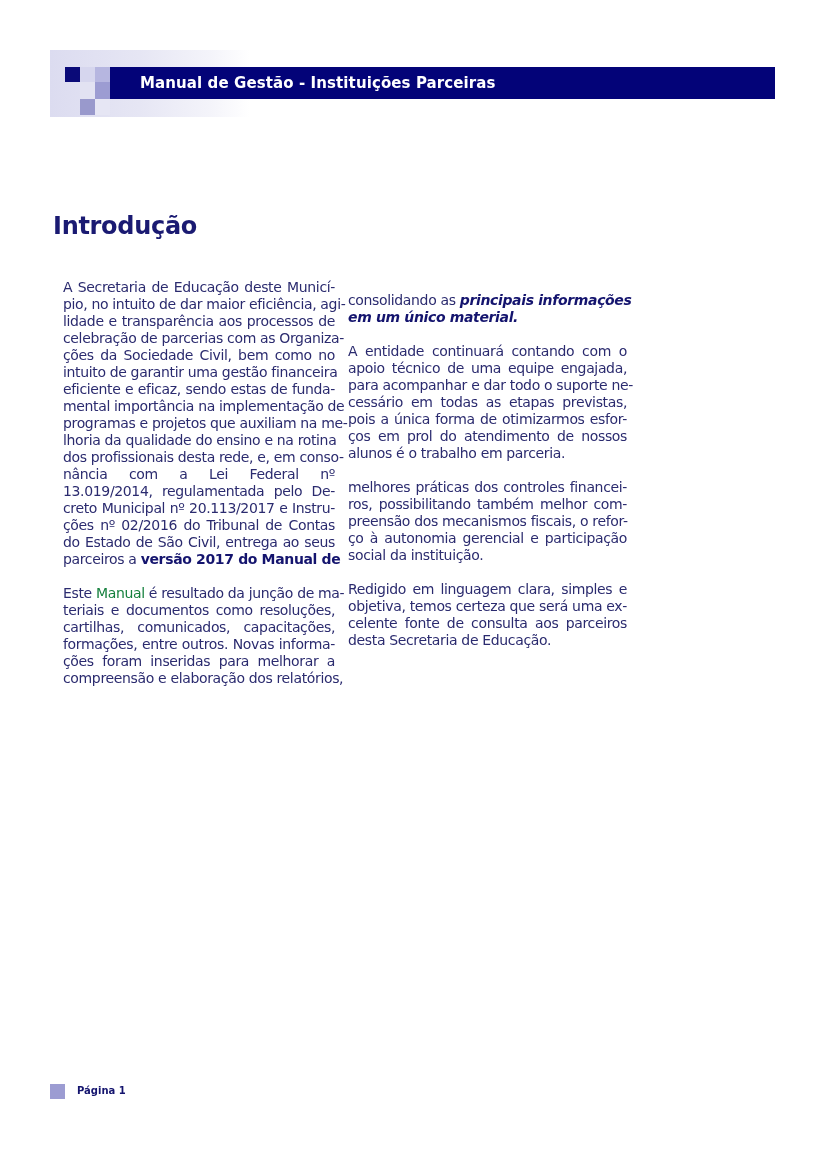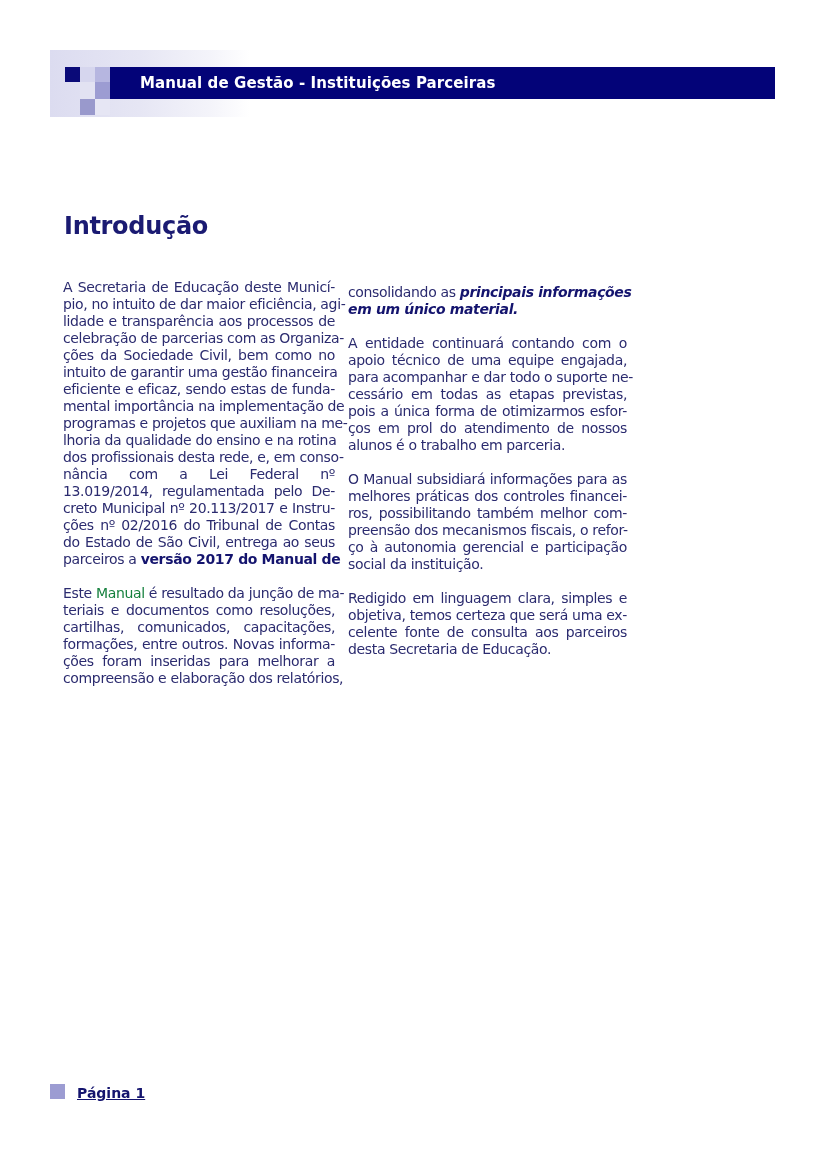--- a/index.html
+++ b/index.html
@@ -50,41 +50,41 @@
     .banner-title {
       color: #ffffff;
       font-family: "DejaVu Sans", "Liberation Sans", sans-serif;
       font-weight: bold;
       font-size: 15px;
       letter-spacing: 0.1px;
     }
     
     .page-title {
       position: absolute;
-      left: 64px; top: 212px;
+      left: 53px; top: 212px;
       margin: 0;
       font-family: "DejaVu Sans", "Liberation Sans", sans-serif;
       font-weight: bold;
       font-size: 24px;
       color: #1a1a72;
       letter-spacing: -0.3px;
     }
     
     .col {
       position: absolute;
       top: 279px;
       font-size: 14px;
       line-height: 17px;
       text-align: justify;
       color: #2b2b6f;
       font-family: "DejaVu Sans", "Liberation Sans", sans-serif;
       letter-spacing: -0.35px;
     }
     .col-left  { left: 63px;  width: 272px; }
-    .col-right { left: 348px; width: 279px; top: 284px; }
+    .col-right { left: 348px; width: 279px; top: 292px; }
     .col p {
       margin: 0 0 17px 0;
     }
     .col .line {
       display: block;
       text-align: justify;
       text-align-last: justify;
       white-space: nowrap;
     }
     .col .line.last {
@@ -106,24 +106,23 @@
     .footer-square {
       position: absolute;
       left: 50px; top: 1084px;
       width: 15px; height: 15px;
       background: #9c9cd2;
     }
     .footer-page {
       position: absolute;
       left: 77px; top: 1085px;
       font-family: "DejaVu Sans", "Liberation Sans", sans-serif;
-      font-size: 14px;
+      font-size: 10px;
       font-weight: bold;
       color: #14146e;
-      text-decoration: underline;
     }
   </style>
 </head>
 <body>
 
 <div class="header">
   <div class="header-band"></div>
   <div class="sq sq-l1"></div>
   <div class="sq sq-l2"></div>
   <div class="sq sq-l3"></div>
@@ -176,21 +175,20 @@
   <p>
     <span class="line">A entidade continuará contando com o</span>
     <span class="line">apoio técnico de uma equipe engajada,</span>
     <span class="line">para acompanhar e dar todo o suporte ne-</span>
     <span class="line">cessário em todas as etapas previstas,</span>
     <span class="line">pois a única forma de otimizarmos esfor-</span>
     <span class="line">ços em prol do atendimento de nossos</span>
     <span class="line last">alunos é  o trabalho em parceria.</span>
   </p>
   <p>
-    <span class="line">O Manual subsidiará informações para as</span>
     <span class="line">melhores práticas dos controles financei-</span>
     <span class="line">ros, possibilitando também melhor com-</span>
     <span class="line">preensão dos mecanismos fiscais, o refor-</span>
     <span class="line">ço à autonomia gerencial e participação</span>
     <span class="line last">social da instituição.</span>
   </p>
   <p>
     <span class="line">Redigido em linguagem clara, simples e</span>
     <span class="line">objetiva, temos certeza que será uma ex-</span>
     <span class="line">celente fonte de consulta aos parceiros</span>

